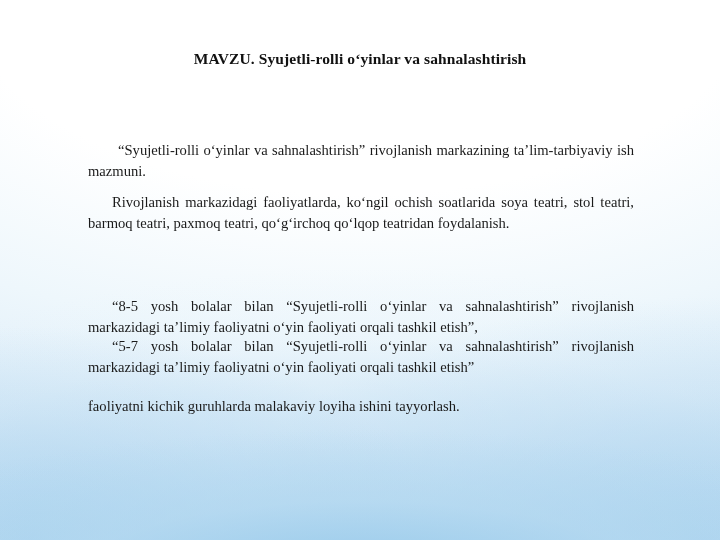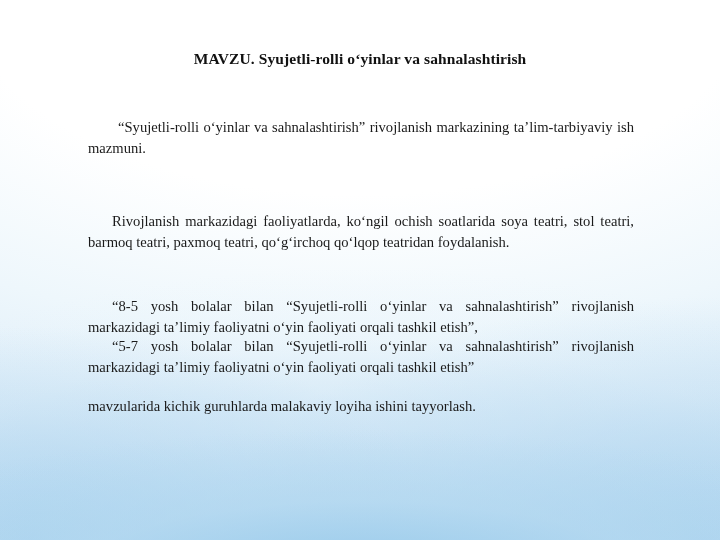--- a/index.html
+++ b/index.html
@@ -50,23 +50,23 @@
   .body-block {
     position: absolute;
     left: 88px;
     width: 546px;
     color: #1a1a1a;
     font-size: 14.6px;
     line-height: 1.47;
     text-align: justify;
     text-justify: inter-word;
   }
-  .p1 { top: 117px; }
+  .p1 { top: 140px; }
   .p1 .first-line-indent { display: inline-block; width: 30px; }
-  .p2 { top: 211px; }
+  .p2 { top: 192px; }
   .p2 .first-line-indent { display: inline-block; width: 24px; }
   .p3 { top: 296px; }
   .p3 .first-line-indent { display: inline-block; width: 24px; }
   .p4 { top: 336px; }
   .p4 .first-line-indent { display: inline-block; width: 24px; }
   .p5 { top: 396px; text-align: left; }
 </style>
 </head>
 <body>
 
@@ -76,16 +76,16 @@
     <div class="slide-title">MAVZU. Syujetli-rolli o‘yinlar va sahnalashtirish</div>
 
     <div class="body-block p1"><span class="first-line-indent"></span><span>“Syujetli-rolli o‘yinlar va sahnalashtirish” rivojlanish markazining ta’lim-tarbiyaviy ish mazmuni.</span></div>
 
     <div class="body-block p2"><span class="first-line-indent"></span><span>Rivojlanish markazidagi faoliyatlarda, ko‘ngil ochish soatlarida soya teatri, stol teatri, barmoq teatri, paxmoq teatri, qo‘g‘irchoq qo‘lqop teatridan foydalanish.</span></div>
 
     <div class="body-block p3"><span class="first-line-indent"></span><span>“8-5 yosh bolalar bilan “Syujetli-rolli o‘yinlar va sahnalashtirish” rivojlanish markazidagi ta’limiy faoliyatni o‘yin faoliyati orqali tashkil etish”,</span></div>
 
     <div class="body-block p4"><span class="first-line-indent"></span><span>“5-7 yosh bolalar bilan “Syujetli-rolli o‘yinlar va sahnalashtirish” rivojlanish markazidagi ta’limiy faoliyatni o‘yin faoliyati orqali tashkil etish”</span></div>
 
-    <div class="body-block p5"><span>mavzularida kichik guruhlarda malakaviy loyiha ishini tayyorlash.</span></div>
+    <div class="body-block p5"><span>faoliyatni kichik guruhlarda malakaviy loyiha ishini tayyorlash.</span></div>
 
   </div>
 </div>
 
 </body></html>

